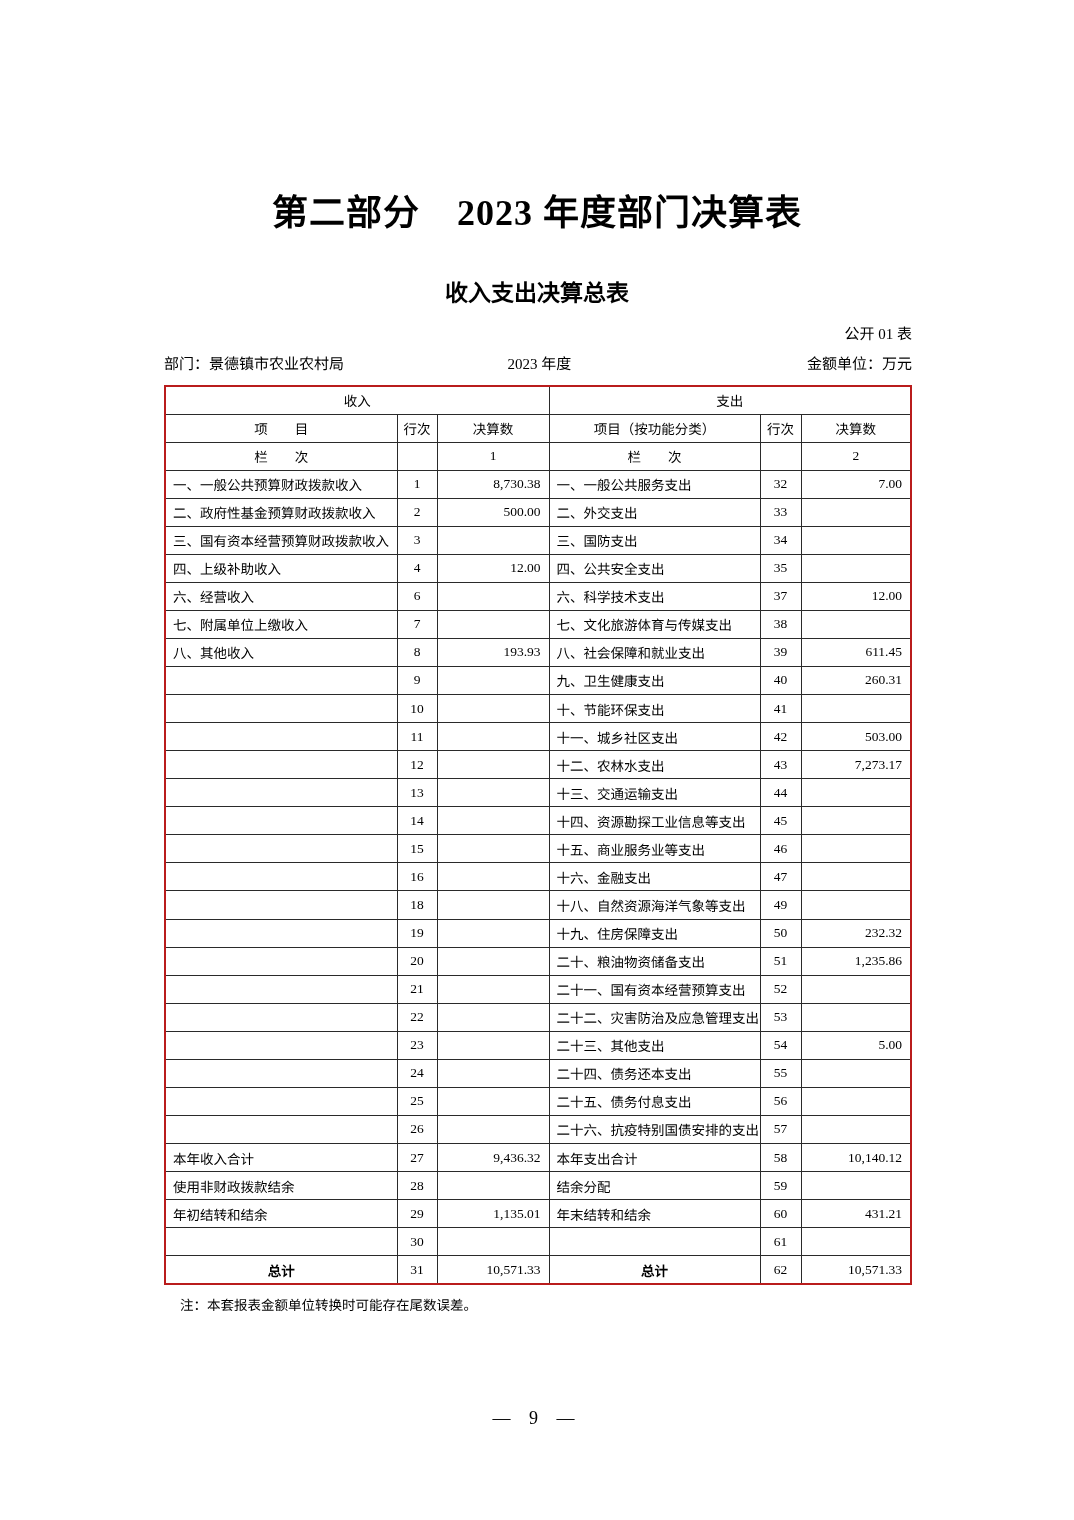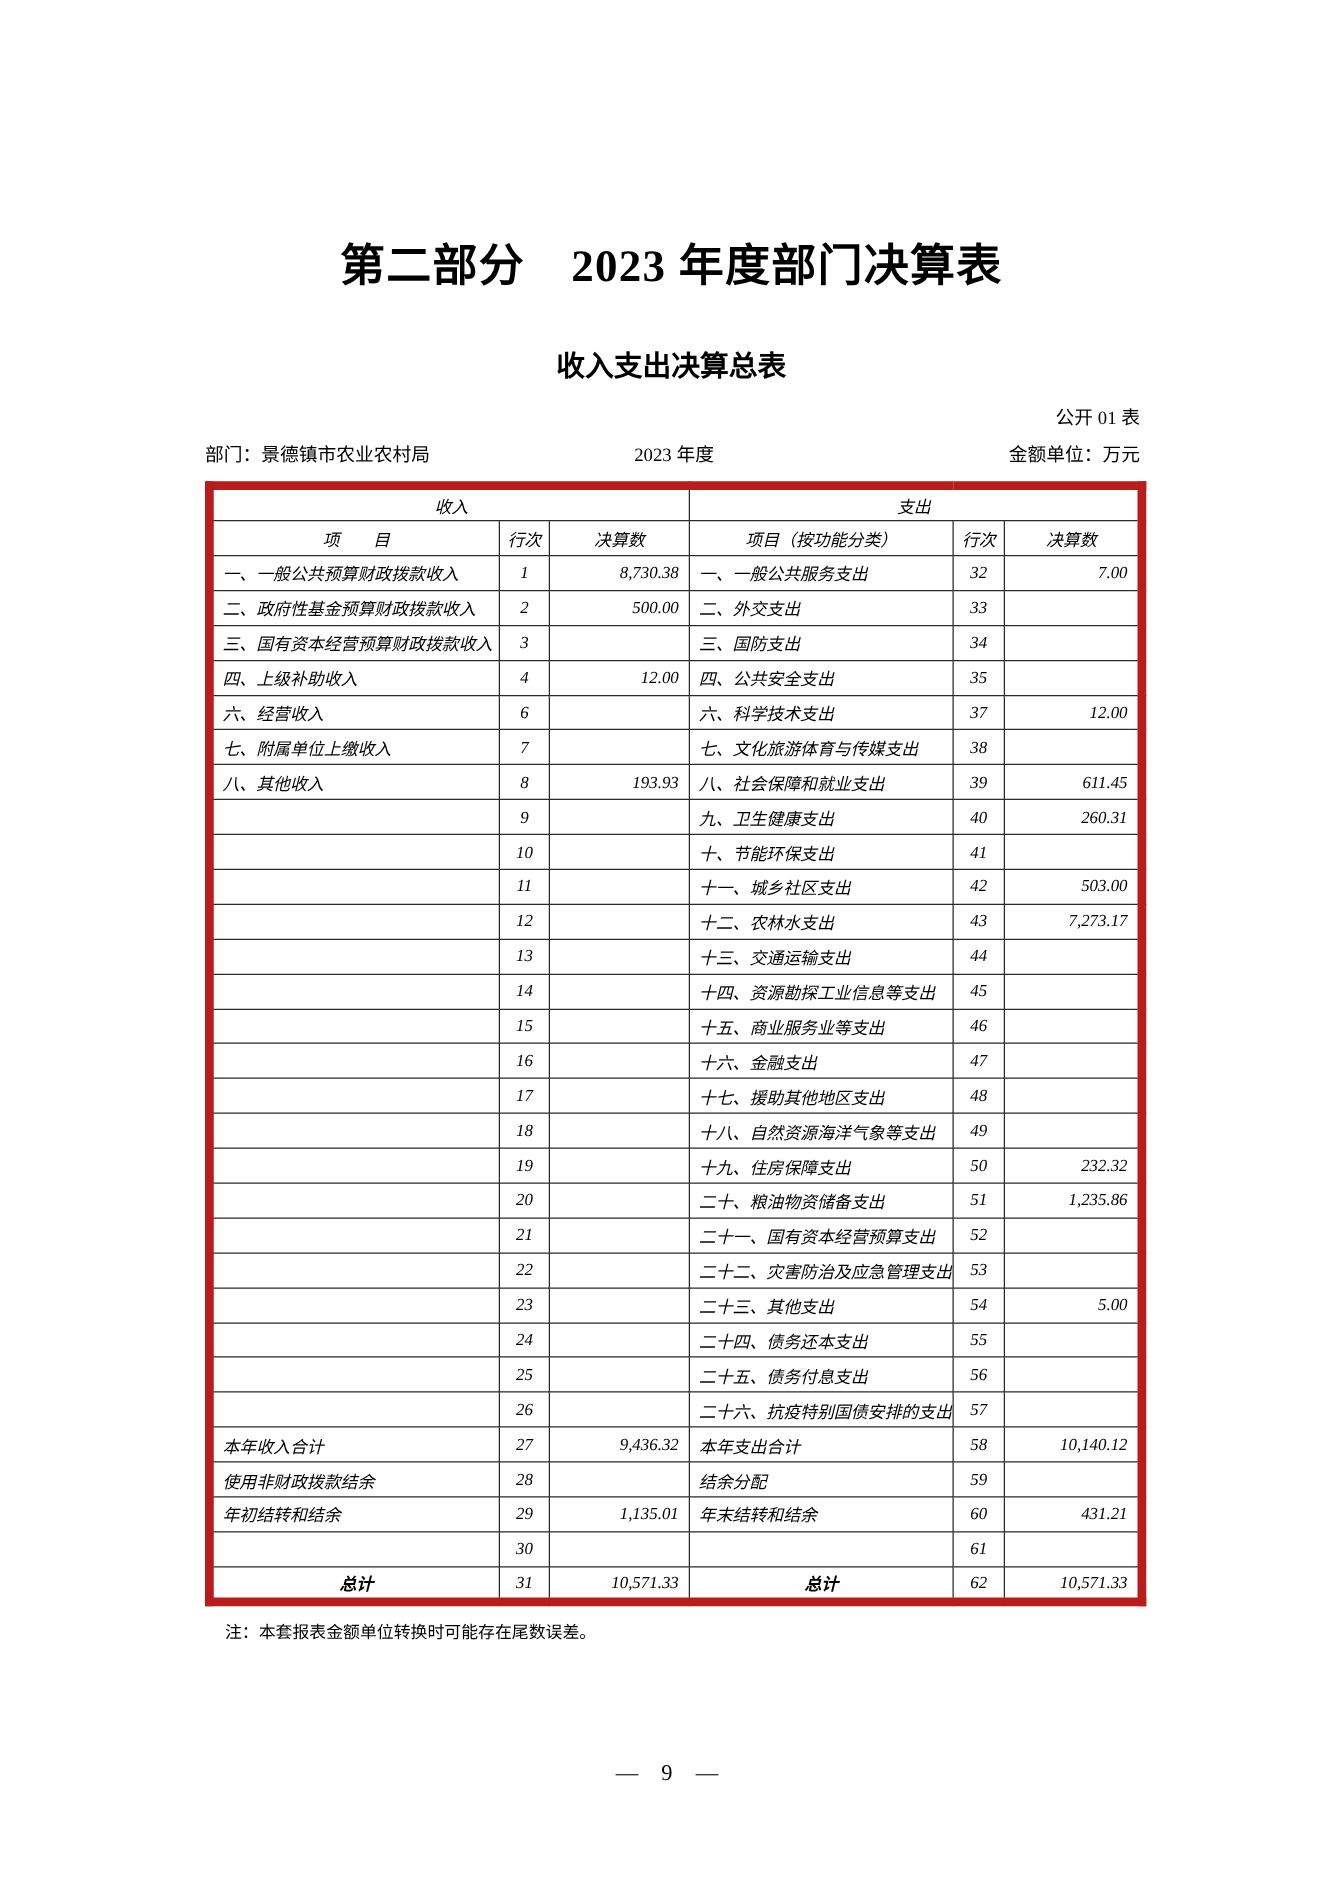--- a/index.html
+++ b/index.html
@@ -42,21 +42,21 @@
     position: absolute; top: 385px; left: 164px;
     width: 746px; height: 900px;
     border-collapse: collapse; table-layout: fixed;
     font-size: 13.5px;
   }
   table.budget th, table.budget td {
     border: 1.5px solid #2a2a2a;
     font-weight: normal;
     overflow: hidden; white-space: nowrap;
   }
-  table.budget { border: 7px solid #b91c1c; font-style: italic; }
+  table.budget { border: 2px solid #b91c1c; }
   thead tr.sec  th { height: 28px; text-align: center; }
   thead tr.cols th { height: 28px; text-align: center; }
   thead tr.idx  th { height: 28px; text-align: center; }
   tbody td { height: 26.3px; }
   td.item { text-align: left; padding-left: 7px; }
   td.no   { text-align: center; }
   td.val  { text-align: right; padding-right: 8px; }
   td.item.indent { }
   td.item.total  { text-align: center; padding-left: 0; font-weight: bold; }
 
@@ -100,20 +100,28 @@
         <th colspan="3">支出</th>
       </tr>
       <tr class="cols">
         <th>项　　目</th>
         <th>行次</th>
         <th>决算数</th>
         <th>项目（按功能分类）</th>
         <th>行次</th>
         <th>决算数</th>
       </tr>
+      <tr class="idx">
+        <th>栏　　次</th>
+        <th></th>
+        <th>1</th>
+        <th>栏　　次</th>
+        <th></th>
+        <th>2</th>
+      </tr>
     </thead>
     <tbody>
         <tr>
     <td class="item">一、一般公共预算财政拨款收入</td>
     <td class="no">1</td>
     <td class="val">8,730.38</td>
     <td class="item">一、一般公共服务支出</td>
     <td class="no">32</td>
     <td class="val">7.00</td>
   </tr>
@@ -224,28 +232,20 @@
         <tr>
     <td class="item"></td>
     <td class="no">16</td>
     <td class="val"></td>
     <td class="item">十六、金融支出</td>
     <td class="no">47</td>
     <td class="val"></td>
   </tr>
         <tr>
     <td class="item"></td>
-    <td class="no">17</td>
-    <td class="val"></td>
-    <td class="item">十七、援助其他地区支出</td>
-    <td class="no">48</td>
-    <td class="val"></td>
-  </tr>
-        <tr>
-    <td class="item"></td>
     <td class="no">18</td>
     <td class="val"></td>
     <td class="item">十八、自然资源海洋气象等支出</td>
     <td class="no">49</td>
     <td class="val"></td>
   </tr>
         <tr>
     <td class="item"></td>
     <td class="no">19</td>
     <td class="val"></td>

